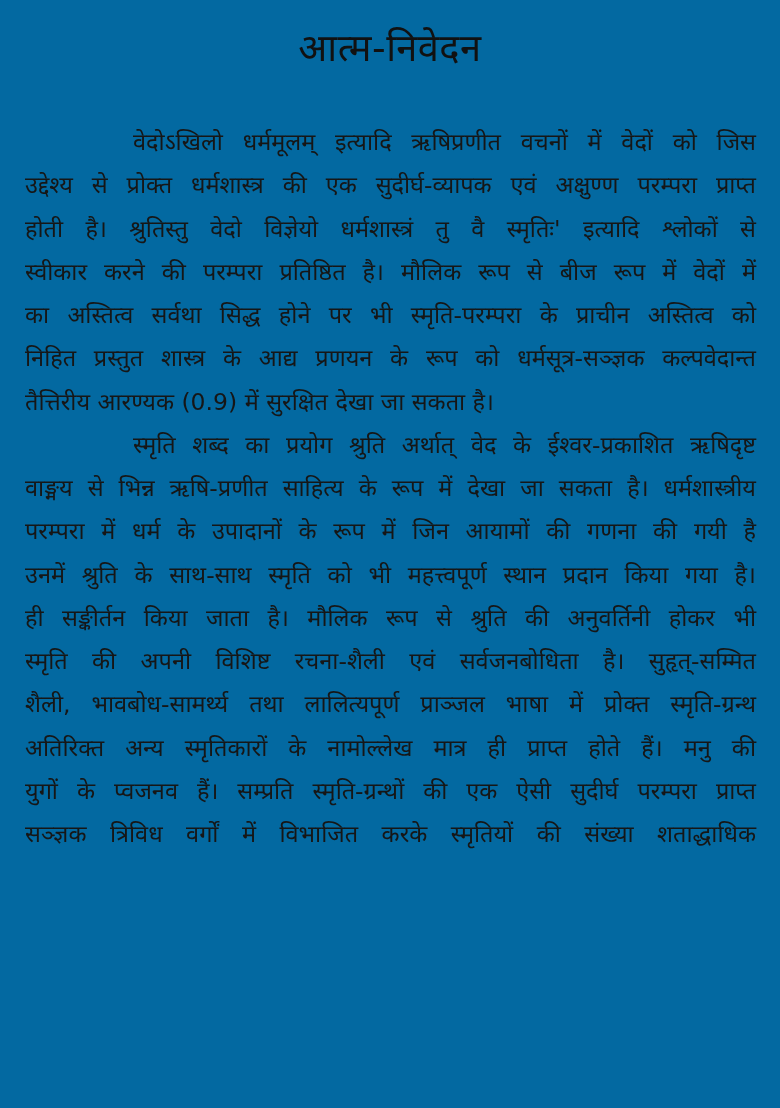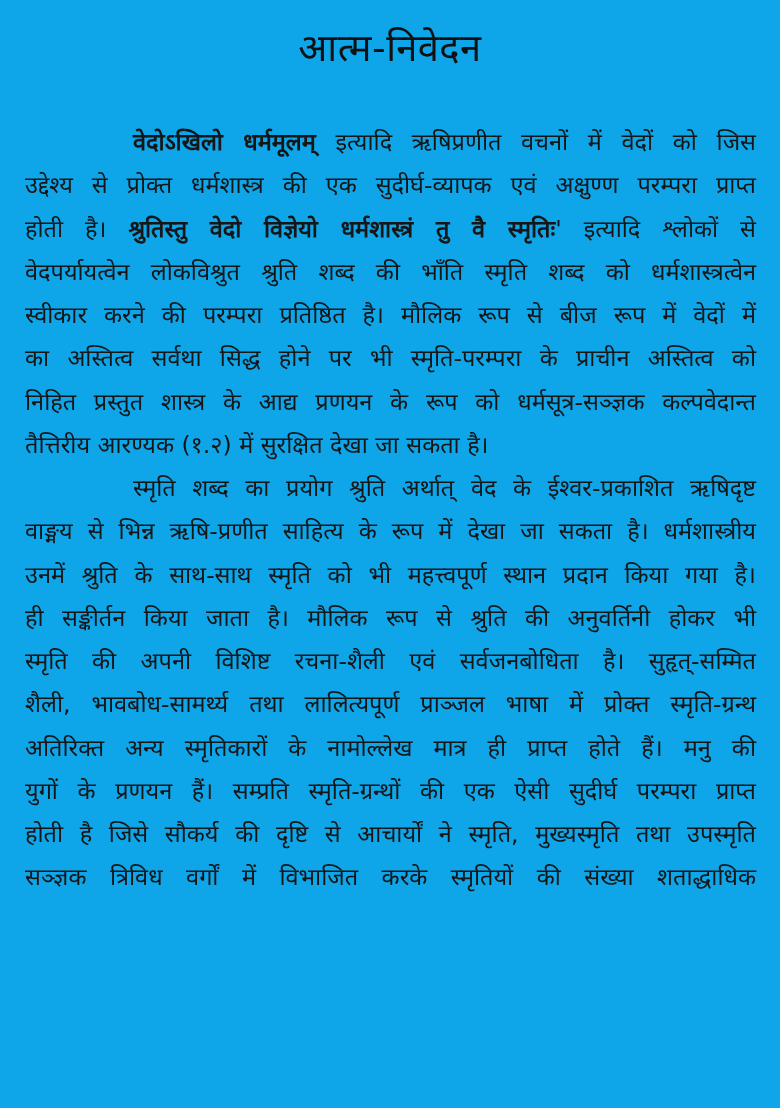--- a/index.html
+++ b/index.html
@@ -13,21 +13,21 @@
       overflow: hidden;
       position: relative;
       color: #161616;
       font-family: "DejaVu Sans", "Liberation Sans", sans-serif;
     }
     .page {
       position: absolute;
       left: 0; top: 0;
       width: 780px;
       height: 1108px;
-      background: #0ea5e9;
+      background: #0369a1;
     }
     .title {
       position: absolute;
       top: 22px;
       left: 0;
       width: 780px;
       text-align: center;
       font-size: 38px;
       line-height: 52px;
       font-weight: normal;
@@ -51,49 +51,48 @@
       text-align-last: justify;
       overflow: visible;
     }
     .line.indent {
       padding-left: 108px;
     }
     .line.last {
       text-align-last: left;
     }
     .b {
-      font-weight: bold;
+      font-weight: normal;
     }
     .para { display: block; }
   </style>
 </head>
 <body>
 
 <div class="page">
   <h1 class="title">आत्म-निवेदन</h1>
 
   <div class="body-text">
 
     <div class="para">
       <span class="line indent"><span class="b">वेदोऽखिलो धर्ममूलम्</span><span> इत्यादि ऋषिप्रणीत वचनों में वेदों को जिस</span></span>
       <span class="line">उद्देश्य से प्रोक्त धर्मशास्त्र की एक सुदीर्घ-व्यापक एवं अक्षुण्ण परम्परा प्राप्त</span>
       <span class="line"><span>होती है। </span><span class="b">श्रुतिस्तु वेदो विज्ञेयो धर्मशास्त्रं तु वै स्मृतिः</span><span>' इत्यादि श्लोकों से</span></span>
-      <span class="line">वेदपर्यायत्वेन लोकविश्रुत श्रुति शब्द की भाँति स्मृति शब्द को धर्मशास्त्रत्वेन</span>
       <span class="line">स्वीकार करने की परम्परा प्रतिष्ठित है। मौलिक रूप से बीज रूप में वेदों में</span>
       <span class="line">का अस्तित्व सर्वथा सिद्ध होने पर भी स्मृति-परम्परा के प्राचीन अस्तित्व को</span>
       <span class="line">निहित प्रस्तुत शास्त्र के आद्य प्रणयन के रूप को धर्मसूत्र-सञ्ज्ञक कल्पवेदान्त</span>
-      <span class="line last">तैत्तिरीय आरण्यक (१.२) में सुरक्षित देखा जा सकता है।</span>
+      <span class="line last">तैत्तिरीय आरण्यक (0.9) में सुरक्षित देखा जा सकता है।</span>
     </div>
 
     <div class="para">
       <span class="line indent">स्मृति शब्द का प्रयोग श्रुति अर्थात् वेद के ईश्वर-प्रकाशित ऋषिदृष्ट</span>
       <span class="line">वाङ्मय से भिन्न ऋषि-प्रणीत साहित्य के रूप में देखा जा सकता है। धर्मशास्त्रीय</span>
+      <span class="line">परम्परा में धर्म के उपादानों के रूप में जिन आयामों की गणना की गयी है</span>
       <span class="line">उनमें श्रुति के साथ-साथ स्मृति को भी महत्त्वपूर्ण स्थान प्रदान किया गया है।</span>
       <span class="line">ही सङ्कीर्तन किया जाता है। मौलिक रूप से श्रुति की अनुवर्तिनी  होकर भी</span>
       <span class="line">स्मृति की अपनी विशिष्ट रचना-शैली एवं सर्वजनबोधिता है। सुहृत्-सम्मित</span>
       <span class="line">शैली, भावबोध-सामर्थ्य तथा लालित्यपूर्ण प्राञ्जल भाषा में प्रोक्त स्मृति-ग्रन्थ</span>
       <span class="line">अतिरिक्त अन्य स्मृतिकारों के नामोल्लेख मात्र ही प्राप्त होते हैं। मनु की</span>
-      <span class="line">युगों के प्रणयन हैं। सम्प्रति स्मृति-ग्रन्थों की एक ऐसी सुदीर्घ परम्परा प्राप्त</span>
-      <span class="line">होती है जिसे सौकर्य की दृष्टि से आचार्यों ने स्मृति, मुख्यस्मृति तथा उपस्मृति</span>
+      <span class="line">युगों के प्वजनव हैं। सम्प्रति स्मृति-ग्रन्थों की एक ऐसी सुदीर्घ परम्परा प्राप्त</span>
       <span class="line">सञ्ज्ञक त्रिविध वर्गों में विभाजित करके स्मृतियों की संख्या शताद्धाधिक</span>
     </div>
   </div>
 </div>
 
 </body></html>

